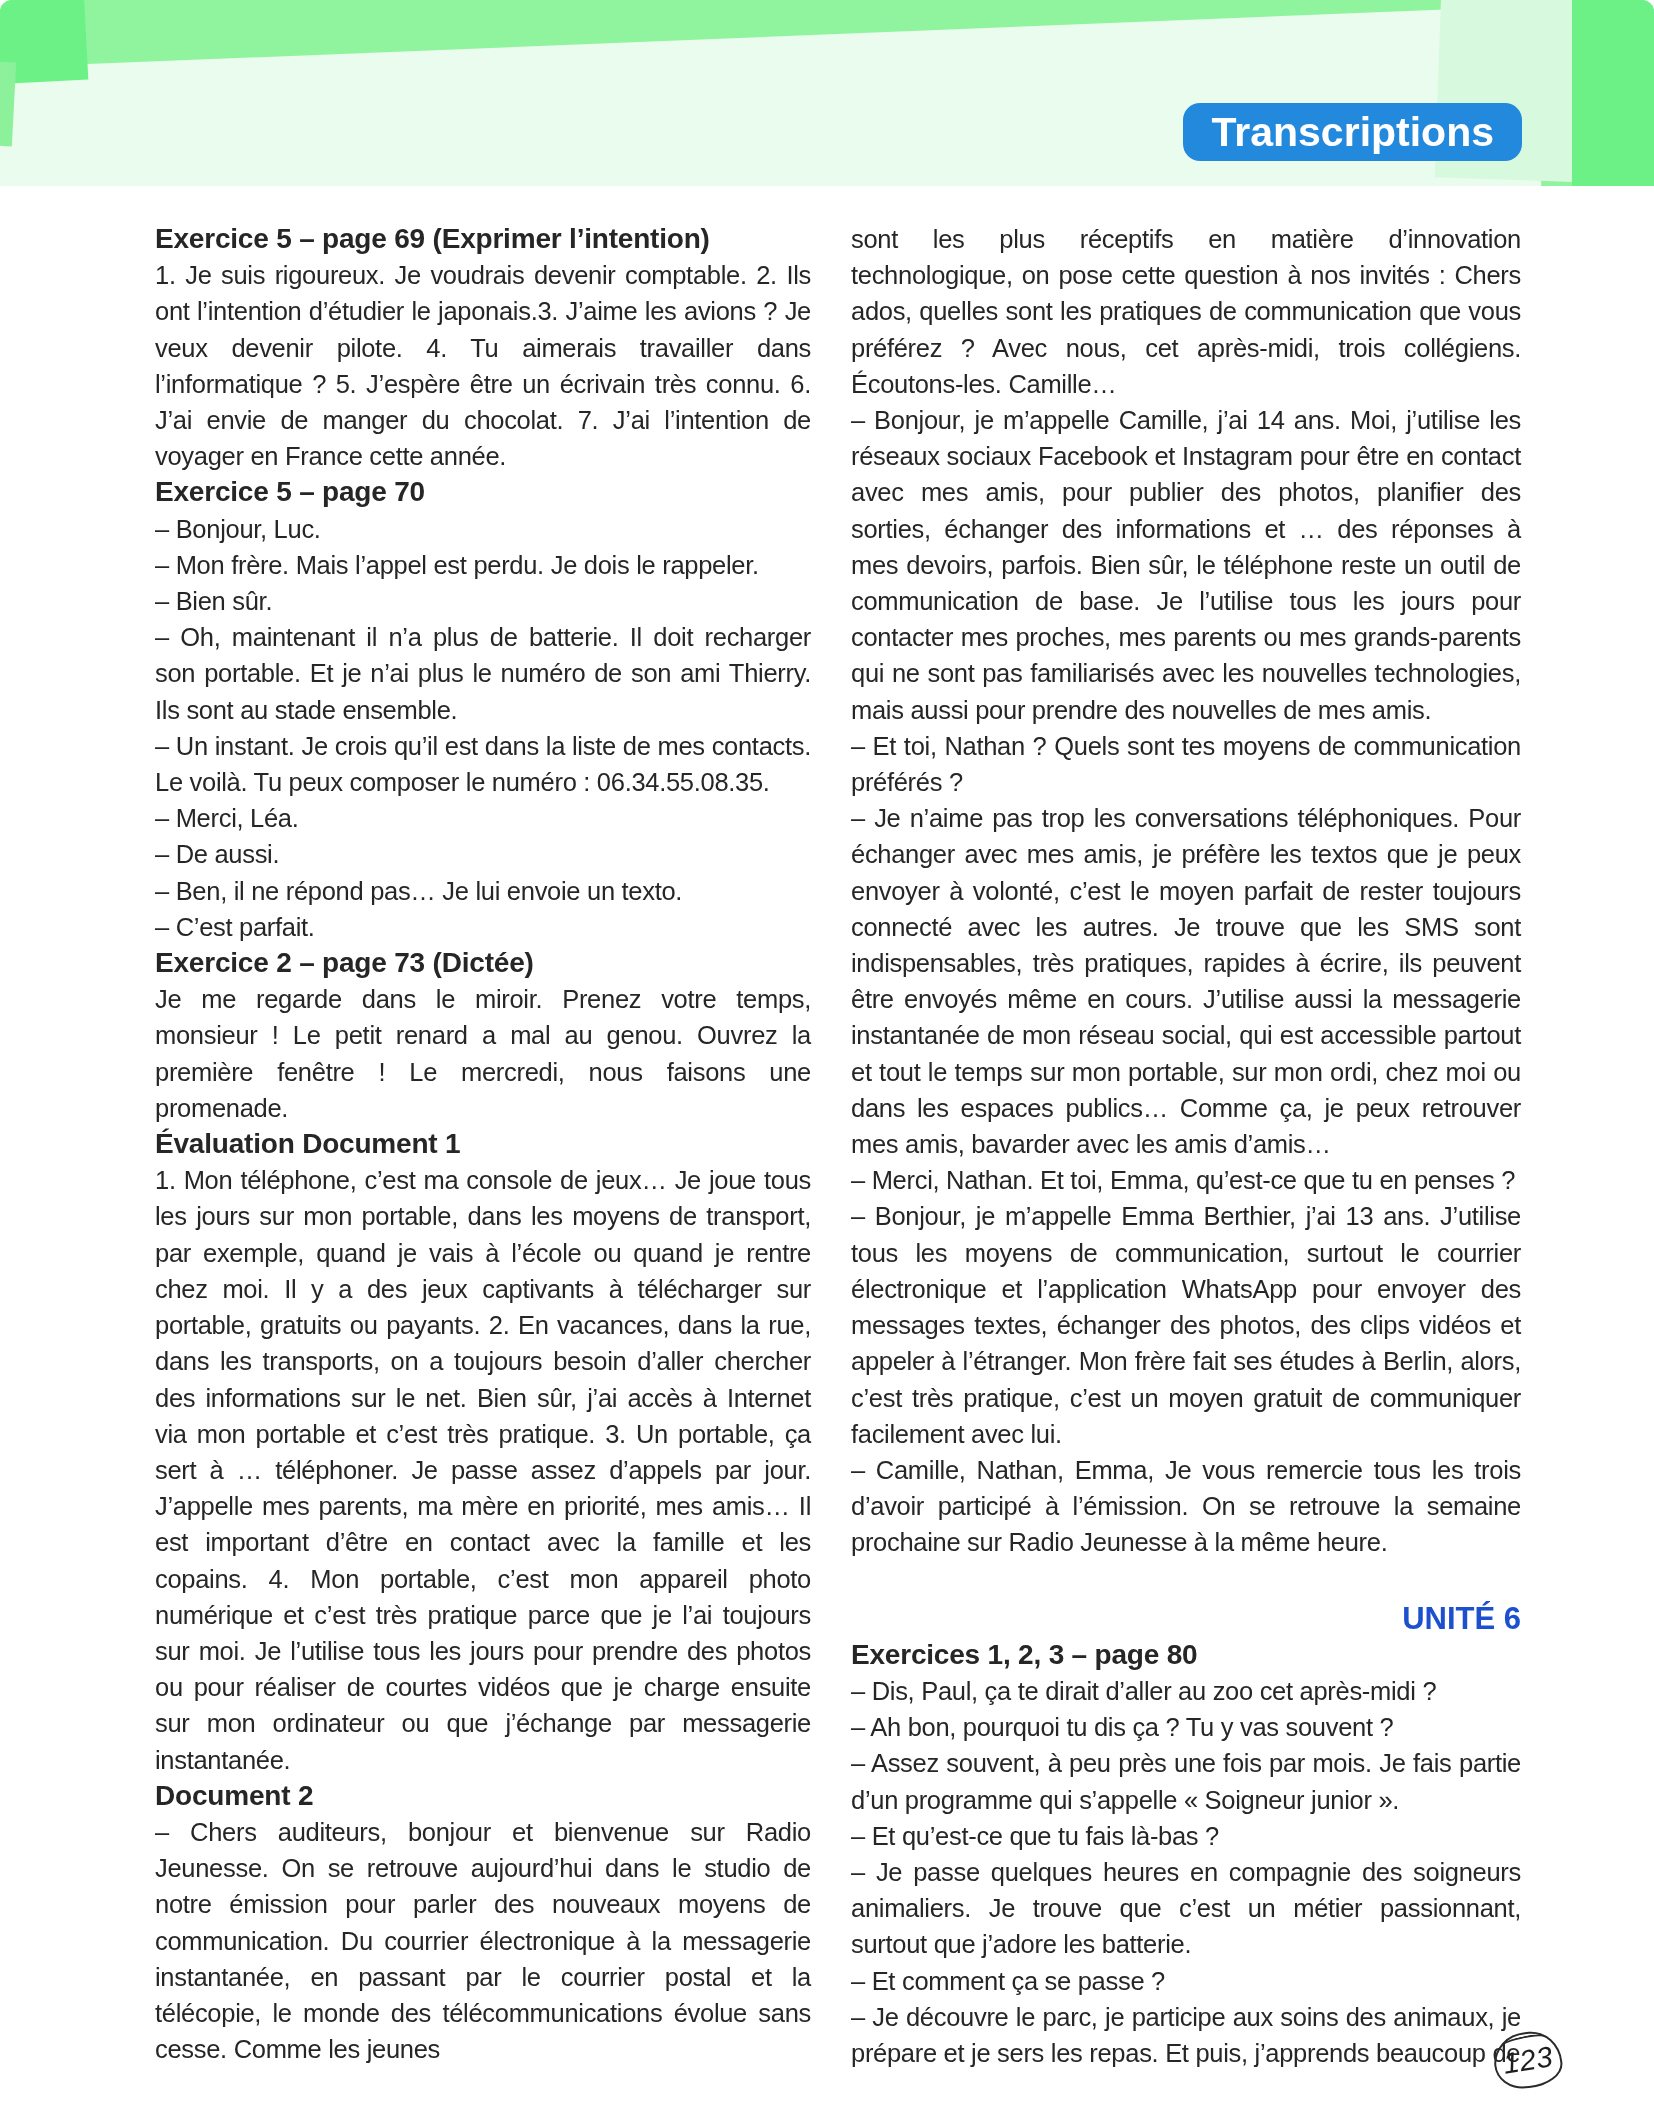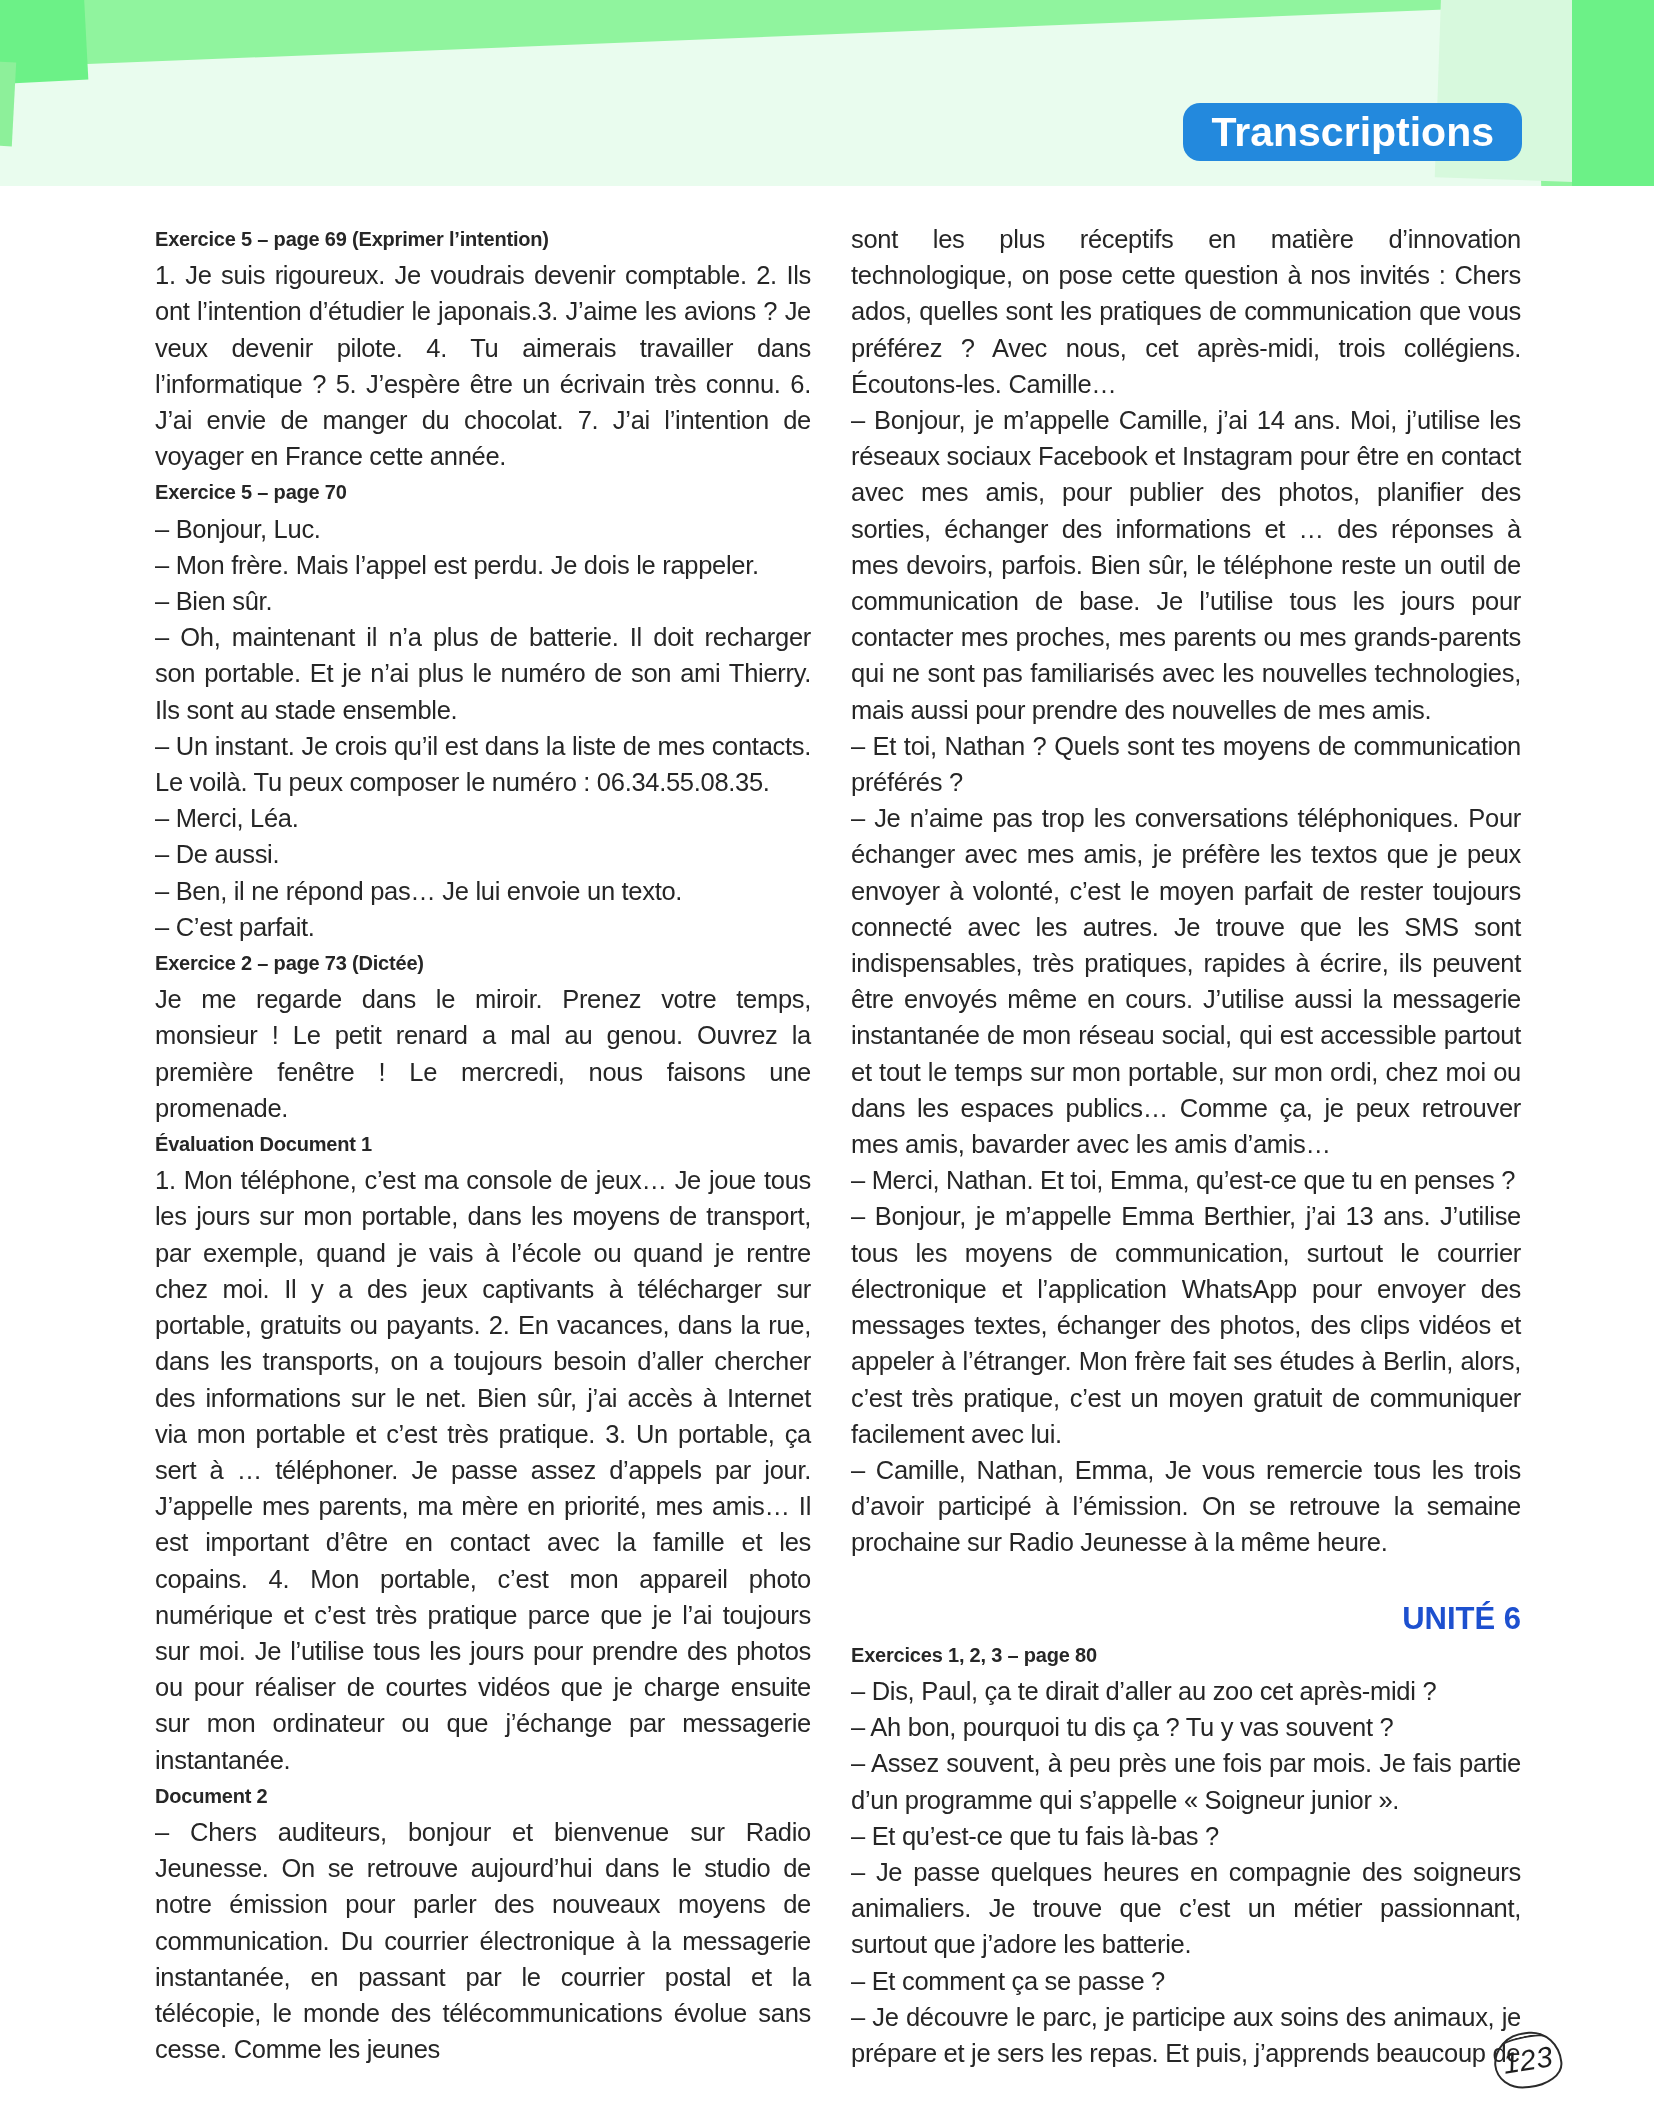--- a/index.html
+++ b/index.html
@@ -3,20 +3,21 @@
 <meta charset="utf-8">
 <style>
   html,body{margin:0;padding:0;background:#ffffff;}
   .page{
     position:relative;
     width:1654px;height:2126px;
     background:#ffffff;
     overflow:hidden;
     font-family:"Liberation Sans", sans-serif;
     color:#262626;
+    border-radius:12px;
   }
   
   .header{position:absolute;left:0;top:0;width:1654px;height:186px;overflow:hidden;}
   .band-base{position:absolute;left:0;top:0;width:1654px;height:186px;background:#90f49e;}
   .pale-panel{
     position:absolute;top:6px;right:120px;width:1584px;height:220px;
     background:#e9fcee;transform:rotate(-2.3deg);transform-origin:top right;
   }
   .accent-left{
     position:absolute;left:-8px;top:-10px;width:94px;height:92px;
@@ -45,21 +46,21 @@
   }
   
   .col{
     position:absolute;top:221px;
     font-size:25.5px;line-height:36.2px;letter-spacing:-0.3px;
     text-align:justify;
   }
   .col-left{left:155px;width:656px;}
   .col-right{left:851px;width:670px;}
   .blk{margin:0;}
-  .blk.heading{font-weight:bold;font-size:20px;text-align:left;letter-spacing:-0.2px;}
+  .blk.heading{font-weight:bold;font-size:28px;text-align:left;letter-spacing:-0.2px;}
   .blk.unit{
     font-weight:bold;font-size:31px;color:#1d50cf;
     margin-top:40px;text-align:right;letter-spacing:0px;
   }
   
   .page-num{
     position:absolute;left:1494px;top:2032px;width:68px;height:56px;
     border:2.5px solid #2a2a2a;
     border-radius:52% 48% 55% 45% / 58% 62% 42% 48%;
     transform:rotate(-5deg);

